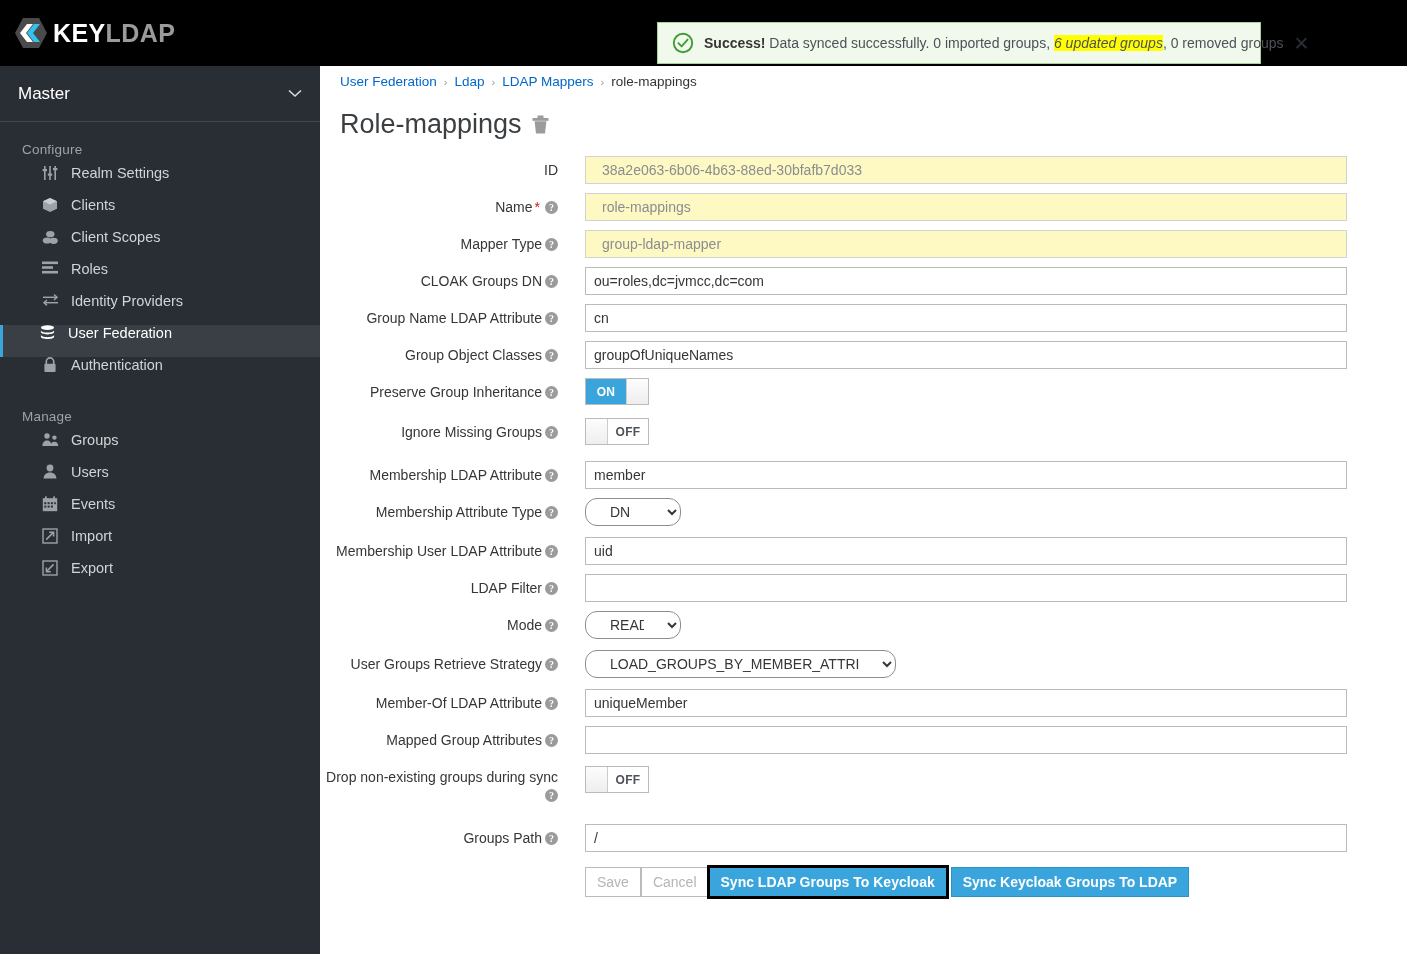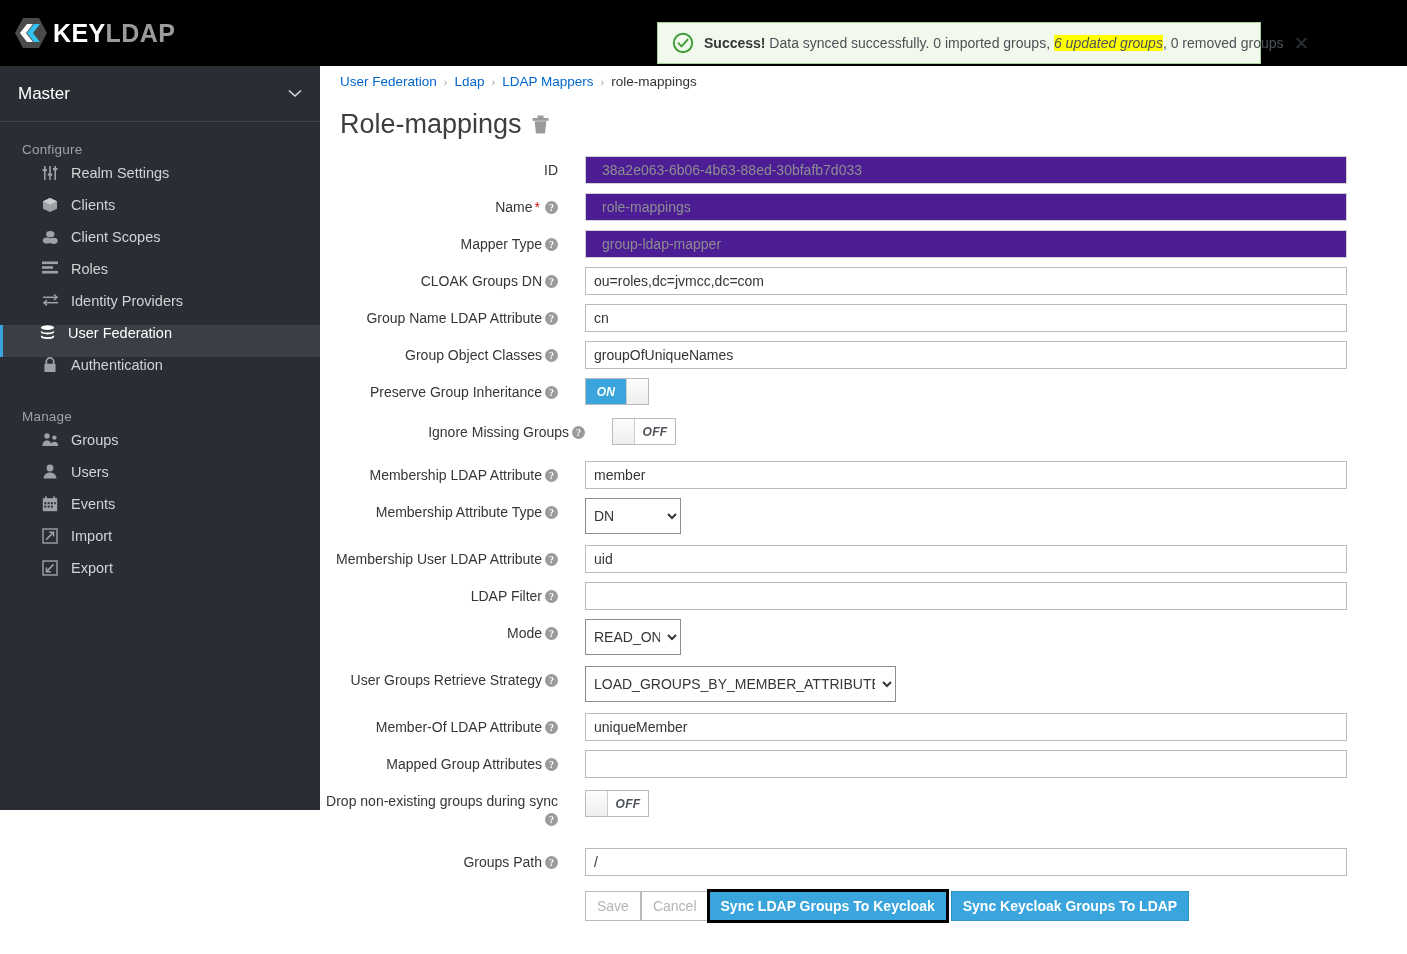--- a/index.html
+++ b/index.html
@@ -29,21 +29,21 @@
   #brand .wordmark {
     font-size: 25px; font-weight: bold; letter-spacing: 0.4px;
     line-height: 1;
   }
   #brand .wm-key { color: #ffffff; }
   #brand .wm-cloak { color: #9b9b9b; }
 
   
   #sidebar {
     position: absolute; top: 66px; left: 0;
-    width: 320px; height: 744px;
+    width: 320px; height: 888px;
     background: #292e34;
     z-index: 4;
   }
   #realm-selector {
     height: 56px; width: 100%;
     display: flex; align-items: center; justify-content: space-between;
     padding: 0 18px 0 18px;
     border-bottom: 1px solid #3f4650;
     color: #fff; font-size: 17px;
     cursor: pointer;
@@ -147,54 +147,53 @@
     border: 1px solid #bbbbbb;
     padding: 2px 8px;
     font-size: 14px;
     color: #363636;
     font-family: "Liberation Sans", sans-serif;
     background: #ffffff;
     border-radius: 0;
     outline: none;
   }
   input.txt[readonly], input.txt.disabled {
-    background: #4c1d95;
+    background: #fef9c3;
     color: #8b8d8f;
     border-color: #d2d2d2;
     padding-left: 16px;
   }
   select.sel {
-    height: 36px;
+    height: 28px;
     border: 1px solid #8b8d8f;
     font-size: 14px;
     color: #363636;
     background: #ffffff;
     font-family: "Liberation Sans", sans-serif;
-    padding: 2px 4px;
-    border-radius: 0;
+    padding: 2px 20px;
+    border-radius: 12px;
   }
   select.sel.narrow { width: 96px; }
   select.sel.mid { width: 96px; }
   select.sel.wide { width: 311px; }
 
   
   .toggle {
     display: inline-flex;
     width: 64px; height: 27px;
     border: 1px solid #bbbbbb;
     cursor: pointer;
     overflow: hidden;
     background: #ffffff;
   }
   .toggle .lbl {
     flex: 1;
     display: flex; align-items: center; justify-content: center;
     font-size: 12px; font-weight: bold;
     letter-spacing: 0.3px;
-    font-style: italic;
   }
   .toggle .knob {
     width: 22px;
     background: linear-gradient(#fdfdfd, #eeeeee);
     border-left: 1px solid #cccccc;
     border-right: 1px solid #cccccc;
   }
   .toggle.on .lbl { background: #39a5dc; color: #ffffff; order: 1; }
   .toggle.on .knob { order: 2; border-left: 1px solid #cfcfcf; border-right: none; }
   .toggle.off .lbl { background: #ffffff; color: #4d5258; order: 2; }
@@ -498,21 +497,21 @@
     <div class="frow" style="margin-bottom:13px;">
       <label class="flabel"><span>Preserve Group Inheritance</span><span class="help">?</span></label>
       <div class="fctl">
         <div class="toggle on">
           <span class="lbl">ON</span>
           <span class="knob"></span>
         </div>
       </div>
     </div>
 
-    <div class="frow" style="margin-bottom:13px;padding-left:27px;">
+    <div class="frow" style="margin-bottom:13px;">
       <label class="flabel"><span>Ignore Missing Groups</span><span class="help">?</span></label>
       <div class="fctl">
         <div class="toggle off">
           <span class="lbl">OFF</span>
           <span class="knob"></span>
         </div>
       </div>
     </div>
 
     <div class="frow">

